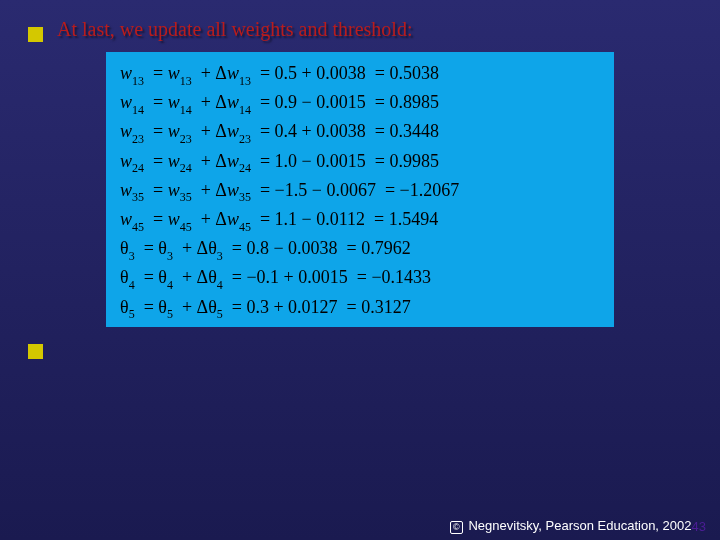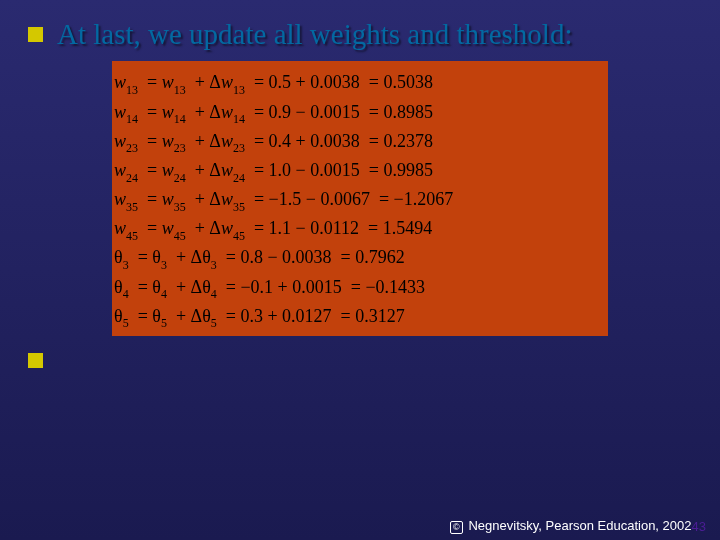--- a/index.html
+++ b/index.html
@@ -26,30 +26,30 @@
   .bullet-row.top { padding-top: 18px; }
   .bullet-square {
     width: 15px;
     height: 15px;
     background: #d4c800;
     margin-top: 9px;
     margin-right: 14px;
     flex-shrink: 0;
   }
   .bullet-text {
-    color: #0369a1;
-    font-size: 29px;
+    color: #b91c1c;
+    font-size: 20px;
     line-height: 1.15;
     text-shadow: 2px 2px 2px rgba(0,0,0,0.5);
   }
   .math-box {
-    background: #c2410c;
+    background: #0ea5e9;
     margin: 10px auto 8px auto;
     width: 480px;
-    padding: 8px 14px 4px 2px;
+    padding: 8px 14px 4px 14px;
   }
   .eq {
     font-size: 18px;
     line-height: 1.55;
     white-space: nowrap;
     font-family: "Times New Roman", Times, serif;
   }
   .eq i { font-style: italic; }
   .sub { font-size: 12px; vertical-align: sub; position: relative; top: 1px; }
   .delta { font-family: "Times New Roman", serif; }
@@ -104,21 +104,21 @@
       &nbsp;+&nbsp;<span class="delta">Δ</span><i>w</i><span class="sub">14</span>
       &nbsp;=&nbsp;<span>0.9</span>&nbsp;<span>−</span>&nbsp;<span>0.0015</span>
       &nbsp;=&nbsp;<span>0.8985</span>
     </div>
 
     <div class="eq">
       <i>w</i><span class="sub">23</span>
       &nbsp;=&nbsp;<i>w</i><span class="sub">23</span>
       &nbsp;+&nbsp;<span class="delta">Δ</span><i>w</i><span class="sub">23</span>
       &nbsp;=&nbsp;<span>0.4</span>&nbsp;<span>+</span>&nbsp;<span>0.0038</span>
-      &nbsp;=&nbsp;<span>0.2378</span>
+      &nbsp;=&nbsp;<span>0.3448</span>
     </div>
 
     <div class="eq">
       <i>w</i><span class="sub">24</span>
       &nbsp;=&nbsp;<i>w</i><span class="sub">24</span>
       &nbsp;+&nbsp;<span class="delta">Δ</span><i>w</i><span class="sub">24</span>
       &nbsp;=&nbsp;<span>1.0</span>&nbsp;<span>−</span>&nbsp;<span>0.0015</span>
       &nbsp;=&nbsp;<span>0.9985</span>
     </div>
 

